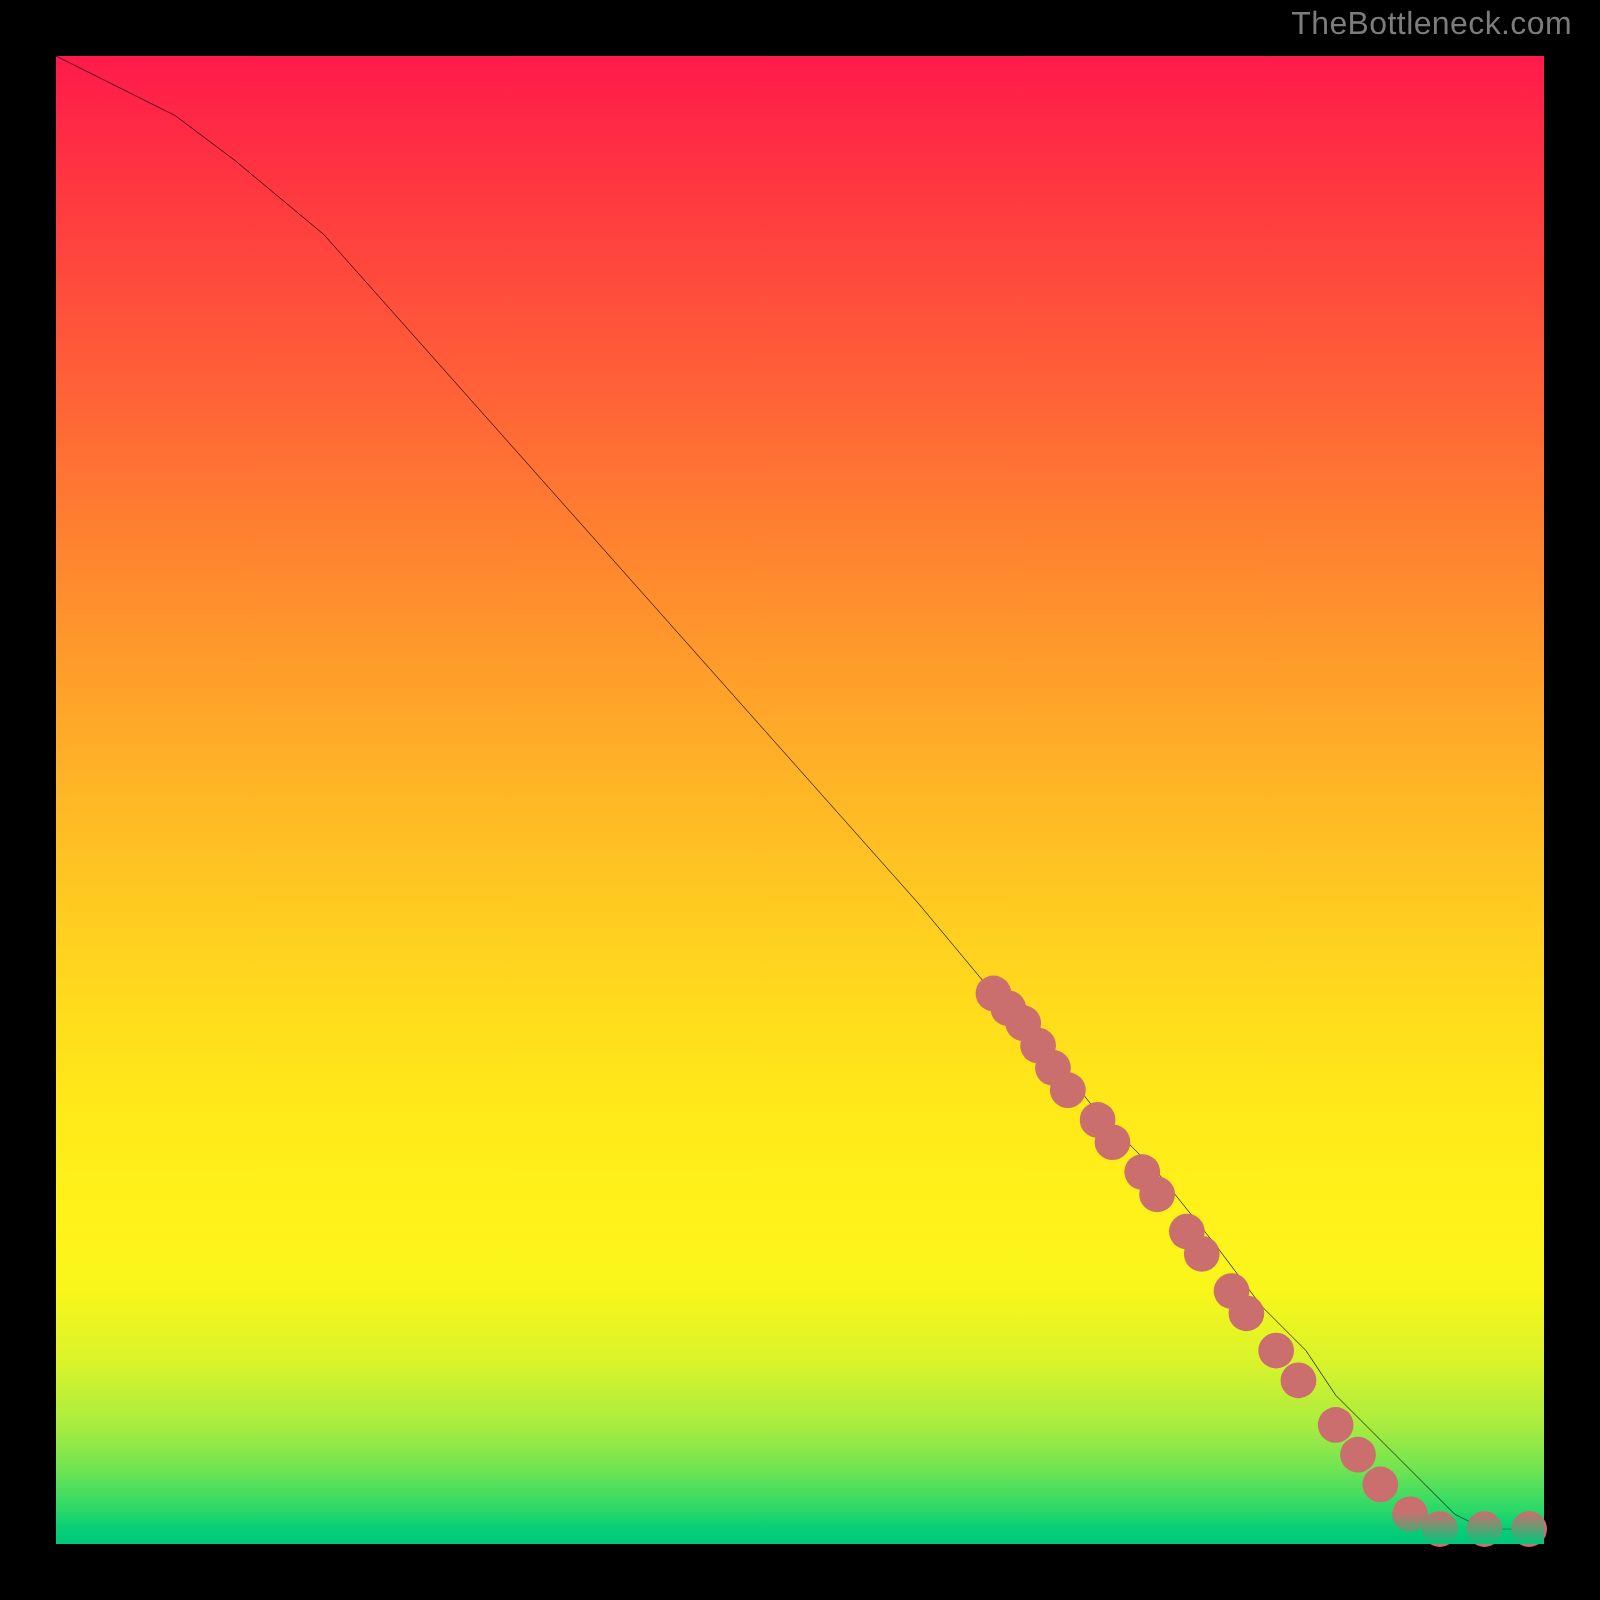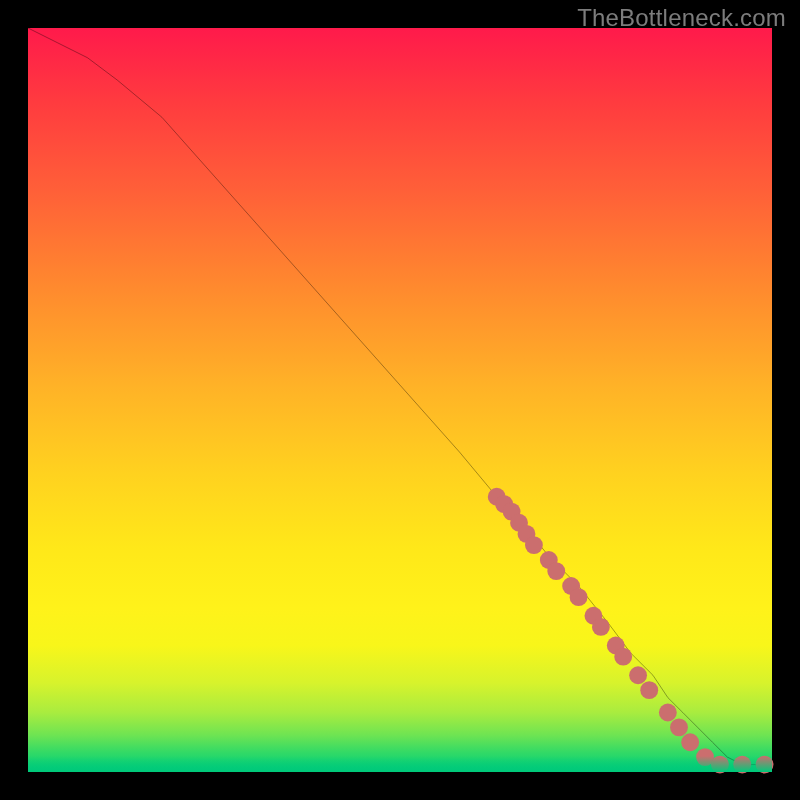--- a/index.html
+++ b/index.html
@@ -15,21 +15,21 @@
     position: relative;
     width: 800px;
     height: 800px;
     background: #000;
   }
   .watermark {
     position: absolute;
     top: 4px;
     right: 14px;
     color: #7c7c7c;
-    font-size: 24px;
+    font-size: 16px;
     font-weight: 500;
     letter-spacing: 0.2px;
     z-index: 5;
   }
   .plot-area {
     position: absolute;
     left: 28px;
     top: 28px;
     width: 744px;
     height: 744px;

